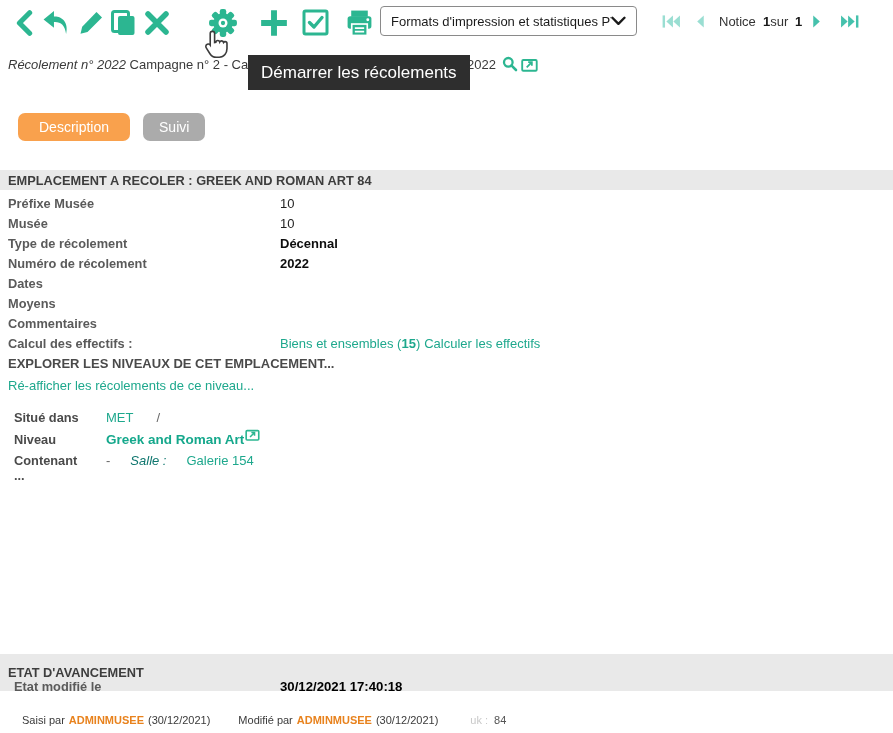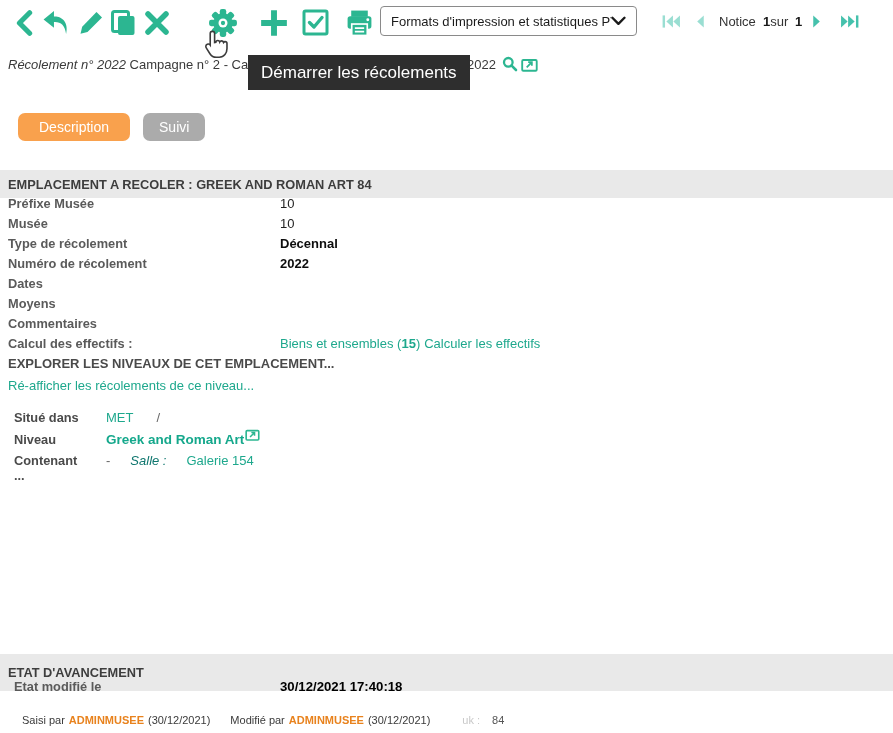--- a/index.html
+++ b/index.html
@@ -63,23 +63,23 @@
   .salle{color:#0f766e;font-style:italic;font-size:13px;margin-right:4px;}
 
   .etat-row{position:absolute;left:14px;top:679px;display:flex;align-items:center;}
   .etat-row .flabel{width:266px;}
   .etat-val{font-size:13.2px;font-weight:bold;color:#000;}
 
   
   .footer{position:absolute;left:22px;top:714px;font-size:11px;color:#3a3a3a;display:flex;
           align-items:center;white-space:nowrap;}
   .footer .user{color:#E8821D;font-weight:bold;margin:0 4px;}
-  .footer .grp2{margin-left:20px;}
+  .footer .grp2{margin-left:28px;}
   .footer .uk{color:#C9C9C9;margin-left:32px;}
-  .footer .ukv{color:#555;margin-left:12px;}
+  .footer .ukv{color:#555;margin-left:6px;}
 </style>
 </head>
 <body>
 
 <div class="screen">
 
   <button class="tbtn" style="left:13px;top:10px;">
     <svg width="24" height="26" viewBox="0 0 24 28">
       <path d="M17 3 L6 14 L17 25" fill="none" stroke="#2CB691" stroke-width="5.5" stroke-linecap="round" stroke-linejoin="round"></path>
     </svg>
@@ -206,21 +206,21 @@
 
   <div class="tabs">
     <div class="tab active">
       <span>Description</span>
     </div>
     <div class="tab inactive">
       <span>Suivi</span>
     </div>
   </div>
 
-  <div class="bar" style="top:170px;height:28px;">
+  <div class="bar" style="top:170px;height:20px;">
     <span>EMPLACEMENT A RECOLER : GREEK AND ROMAN ART 84</span>
   </div>
 
   <div class="fields">
     <div class="frow">
       <span class="flabel">Préfixe Musée</span>
       <span class="fvalue">10</span>
     </div>
     <div class="frow">
       <span class="flabel">Musée</span>

